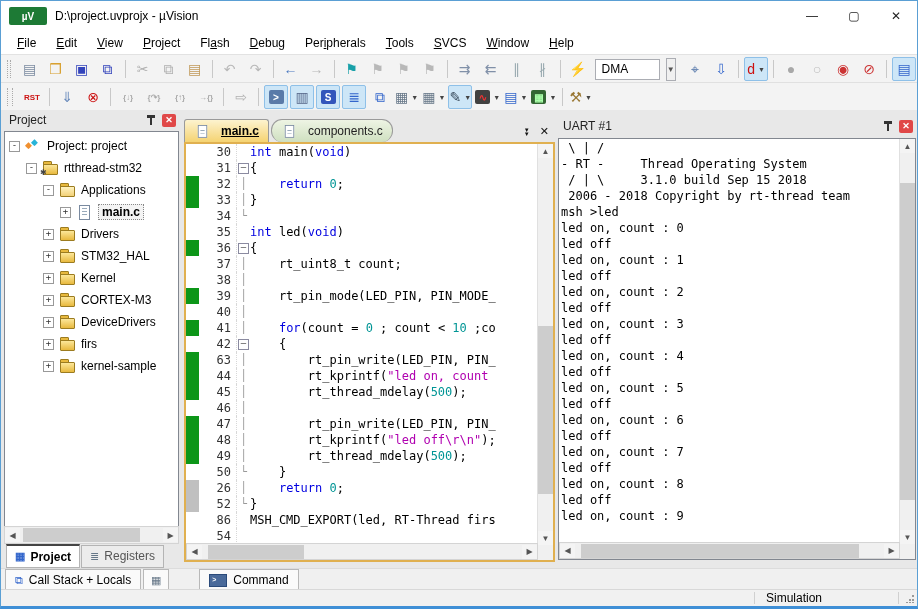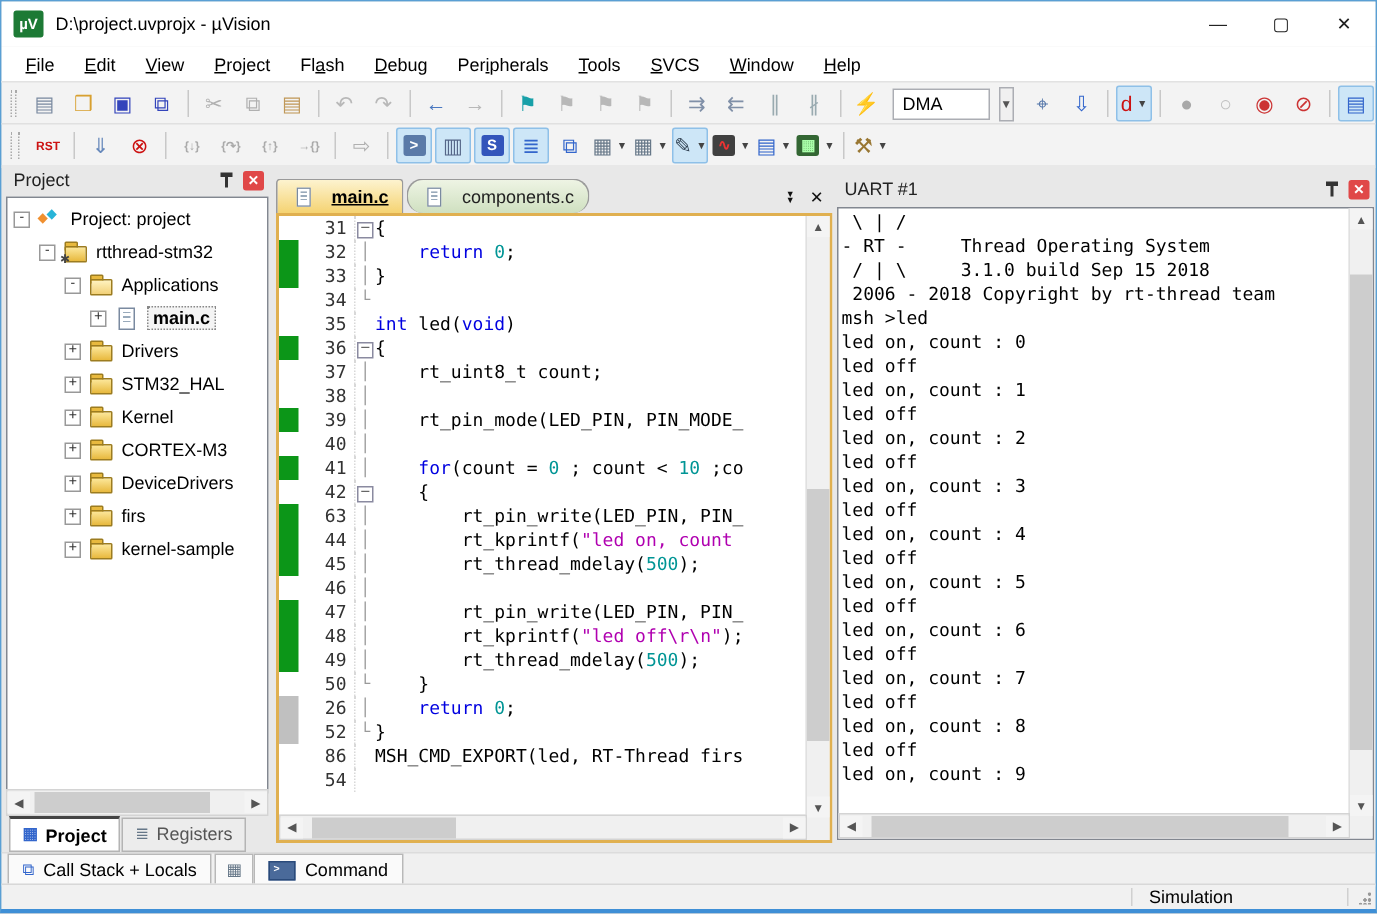--- a/index.html
+++ b/index.html
@@ -1,20 +1,20 @@
 <!DOCTYPE html>
 <html><head>
 <meta charset="utf-8">
 <style>
   html,body{margin:0;padding:0;background:#d4d4d4;font-family:"Liberation Sans",sans-serif;font-size:12px;color:#000;}
   #window{position:relative;width:916px;height:605px;background:#e8e8e8;border:1px solid #5a9fd4;border-bottom:3px solid #3f8fd6;overflow:hidden;}
 
   
   .titlebar{position:absolute;left:0;top:0;right:0;height:30px;background:#fff;display:flex;align-items:center;padding-left:8px;}
-  .appicon{width:20px;height:18px;background:#1d7a35;border-radius:2px;color:#fff;font-weight:bold;font-size:10px;display:flex;align-items:center;justify-content:center;margin-right:8px;}
+  .appicon{width:38px;height:18px;background:#1d7a35;border-radius:2px;color:#fff;font-weight:bold;font-size:10px;display:flex;align-items:center;justify-content:center;margin-right:8px;}
   .title-text{font-size:12px;}
   .wbtns{margin-left:auto;display:flex;height:30px;}
   .wbtn{width:42px;height:30px;display:flex;align-items:center;justify-content:center;font-size:12px;color:#222;}
 
   
   .menubar{position:absolute;left:0;top:30px;right:0;height:23px;background:#fff;display:flex;align-items:center;padding-left:6px;border-bottom:1px solid #eee;}
   .menu-item{padding:2px 10px;white-space:nowrap;}
   .menu-item u{text-decoration:underline;}
 
   
@@ -458,20 +458,21 @@
         <div class="etab-tools">
           <span class="chev">
               <span>▼</span>
               <span>▼</span>
             </span>
           <span class="xclose">✕</span>
         </div>
       </div>
       <div class="editor-frame">
         <div class="code">
+            <div class="cl"><span class="cov"></span><span class="lnum">30</span><span class="fold"></span><span class="ct"><span class="k">int</span><span class="p"> main(</span><span class="k">void</span><span class="p">)</span></span></div>
             <div class="cl"><span class="cov"></span><span class="lnum">31</span><span class="fold"><span class="fbox">–</span></span><span class="ct"><span class="p">{</span></span></div>
             <div class="cl"><span class="cov g"></span><span class="lnum">32</span><span class="fold">│</span><span class="ct"><span class="p">    </span><span class="k">return</span><span class="p"> </span><span class="n">0</span><span class="p">;</span></span></div>
             <div class="cl"><span class="cov g"></span><span class="lnum">33</span><span class="fold">│</span><span class="ct"><span class="p">}</span></span></div>
             <div class="cl"><span class="cov"></span><span class="lnum">34</span><span class="fold">└</span><span class="ct"></span></div>
             <div class="cl"><span class="cov"></span><span class="lnum">35</span><span class="fold"></span><span class="ct"><span class="k">int</span><span class="p"> led(</span><span class="k">void</span><span class="p">)</span></span></div>
             <div class="cl"><span class="cov g"></span><span class="lnum">36</span><span class="fold"><span class="fbox">–</span></span><span class="ct"><span class="p">{</span></span></div>
             <div class="cl"><span class="cov"></span><span class="lnum">37</span><span class="fold">│</span><span class="ct"><span class="p">    rt_uint8_t count;</span></span></div>
             <div class="cl"><span class="cov"></span><span class="lnum">38</span><span class="fold">│</span><span class="ct"></span></div>
             <div class="cl"><span class="cov g"></span><span class="lnum">39</span><span class="fold">│</span><span class="ct"><span class="p">    rt_pin_mode(LED_PIN, PIN_MODE_</span></span></div>
             <div class="cl"><span class="cov"></span><span class="lnum">40</span><span class="fold">│</span><span class="ct"></span></div>
@@ -539,21 +540,21 @@
   </div>
 
   <div class="bottom-strip">
     <div class="btab">
       <span class="mini" style="color:#3366cc;">⧉</span>
       <span>Call Stack + Locals</span>
     </div>
     <div class="sqbtn">
       <span class="mini" style="color:#667788;">▦</span>
     </div>
-    <div class="btab" style="">
+    <div class="btab" style="margin-left:30px;">
       <span class="console-ic">&gt;</span>
       <span>Command</span>
     </div>
   </div>
 
   <div class="statusbar">
     <div class="sdiv" style="left:753px;"></div>
     <div class="sdiv" style="left:897px;"></div>
     <div class="simlabel">Simulation</div>
     <div class="grip-dots"></div>

